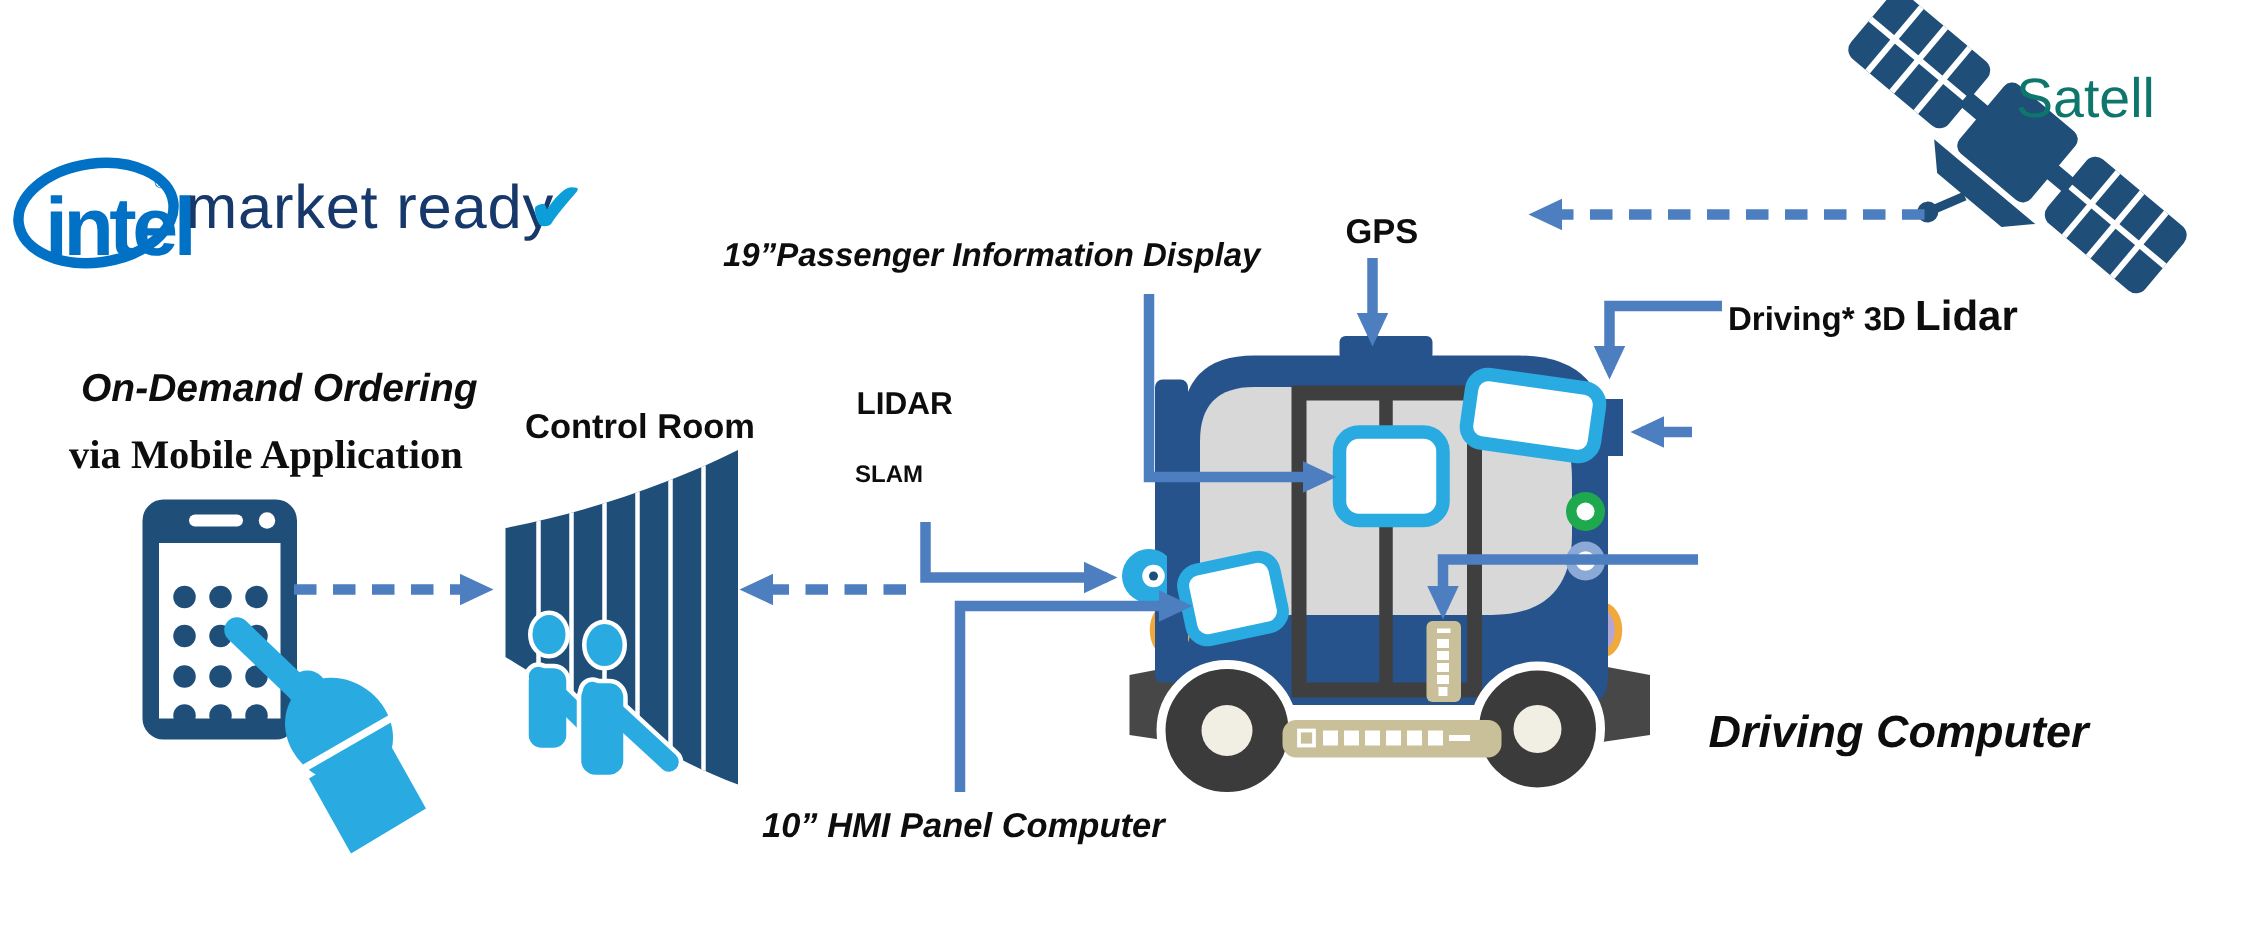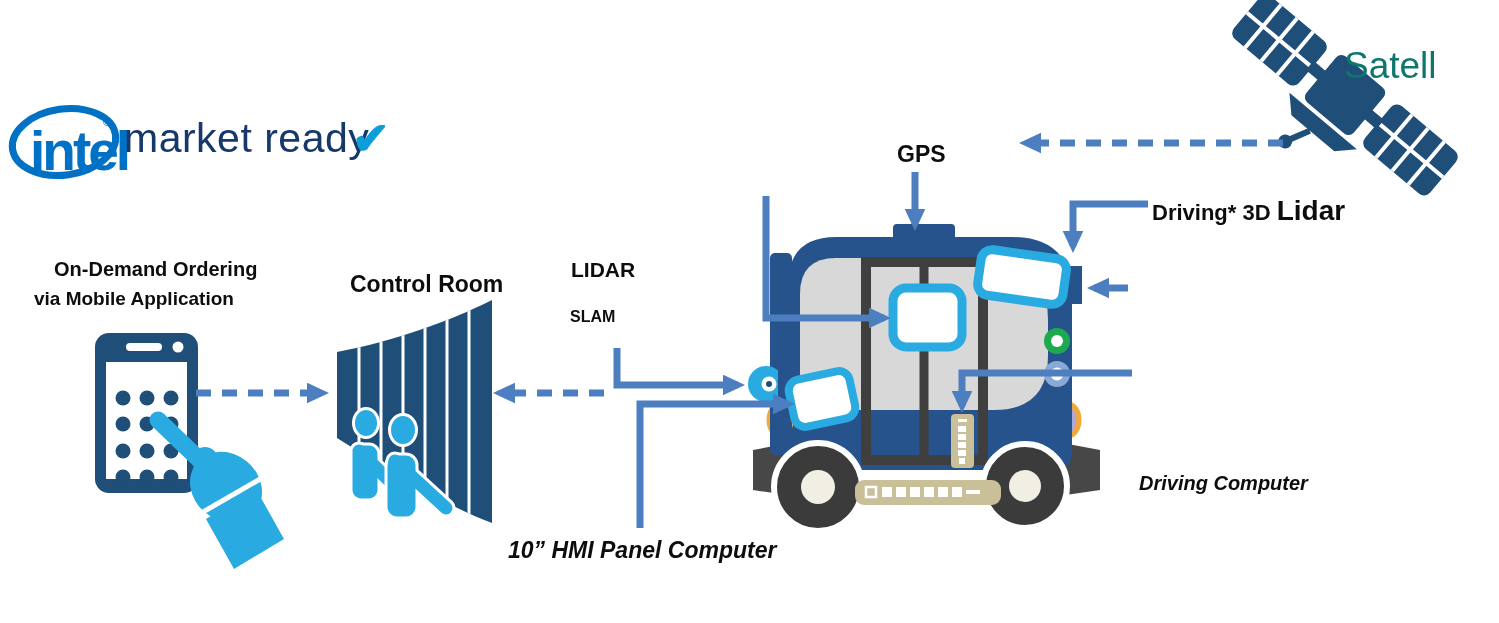--- a/index.html
+++ b/index.html
@@ -6,28 +6,28 @@
   #stage{position:relative;width:1499px;height:623px;background:#fff;overflow:hidden;
          font-family:"Liberation Sans",sans-serif;}
   #gfx{position:absolute;left:0;top:0;width:1499px;height:623px;}
   .lbl{position:absolute;color:#0d0d0d;white-space:nowrap;line-height:1.1;}
   .b{font-weight:700;}
   .bi{font-weight:700;font-style:italic;}
   .lbl-pid{left:482px;top:158px;font-size:22px;}
   .lbl-gps{left:897px;top:142px;font-size:23px;}
   .lbl-lidar{left:571px;top:258px;font-size:21px;}
   .lbl-slam{left:570px;top:308px;font-size:16px;}
-  .lbl-ordering1{left:54px;top:258px;font-size:20px;}
-  .lbl-ordering2{left:34px;top:289px;font-size:19px;}
+  .lbl-ordering1{left:54px;top:244px;font-size:26px;font-style:italic;}
+  .lbl-ordering2{left:46px;top:289px;font-size:27px;font-family:Liberation Serif, serif;}
   .lbl-controlroom{left:350px;top:272px;font-size:23px;}
   .lbl-velodyne{left:1152px;top:196px;font-size:22px;}
   .lbl-velodyne .big{font-size:28px;}
   .lbl-dest{left:1136px;top:275px;font-size:19px;}
   .lbl-perception{left:1139px;top:376px;font-size:22px;}
-  .lbl-driving{left:1139px;top:472px;font-size:20px;}
+  .lbl-driving{left:1139px;top:472px;font-size:30px;}
   .lbl-hmi{left:508px;top:538px;font-size:23px;}
   .lbl-satellite{left:1344px;top:46px;font-size:37px;color:#0f766e;font-weight:400;}
   .intel-word{position:absolute;left:30px;top:119px;font-size:55px;font-weight:700;
               color:#0071C5;letter-spacing:-3px;}
   .intel-reg{position:absolute;left:103px;top:116px;font-size:11px;color:#0071C5;font-weight:400;}
   .tagline{position:absolute;left:124px;top:115px;font-size:41px;font-weight:400;
            color:#16386B;letter-spacing:0.5px;}
   .checkmark{position:absolute;left:352px;top:112px;font-size:45px;font-weight:700;
              color:#0C9ED9;}
 </style>
@@ -204,20 +204,21 @@
     </g>
   </svg>
 
   <div class="intel-word">intel</div>
   <div class="intel-reg">®</div>
   <div class="tagline">market ready</div>
   <div class="checkmark">✔</div>
 
   <div class="lbl b lbl-satellite">Satell</div>
   <div class="lbl b lbl-gps">GPS</div>
+  <div class="lbl bi lbl-pid">19”Passenger Information Display</div>
   <div class="lbl b lbl-lidar">LIDAR</div>
   <div class="lbl b lbl-slam">SLAM</div>
   <div class="lbl b lbl-ordering1">On-Demand Ordering</div>
   <div class="lbl b lbl-ordering2">via Mobile Application</div>
   <div class="lbl b lbl-controlroom">Control Room</div>
   <div class="lbl b lbl-velodyne"><span>Driving* 3D </span><span class="big">Lidar</span></div>
   <div class="lbl bi lbl-driving">Driving Computer</div>
   <div class="lbl bi lbl-hmi">10” HMI Panel Computer</div>
 
 </div>

